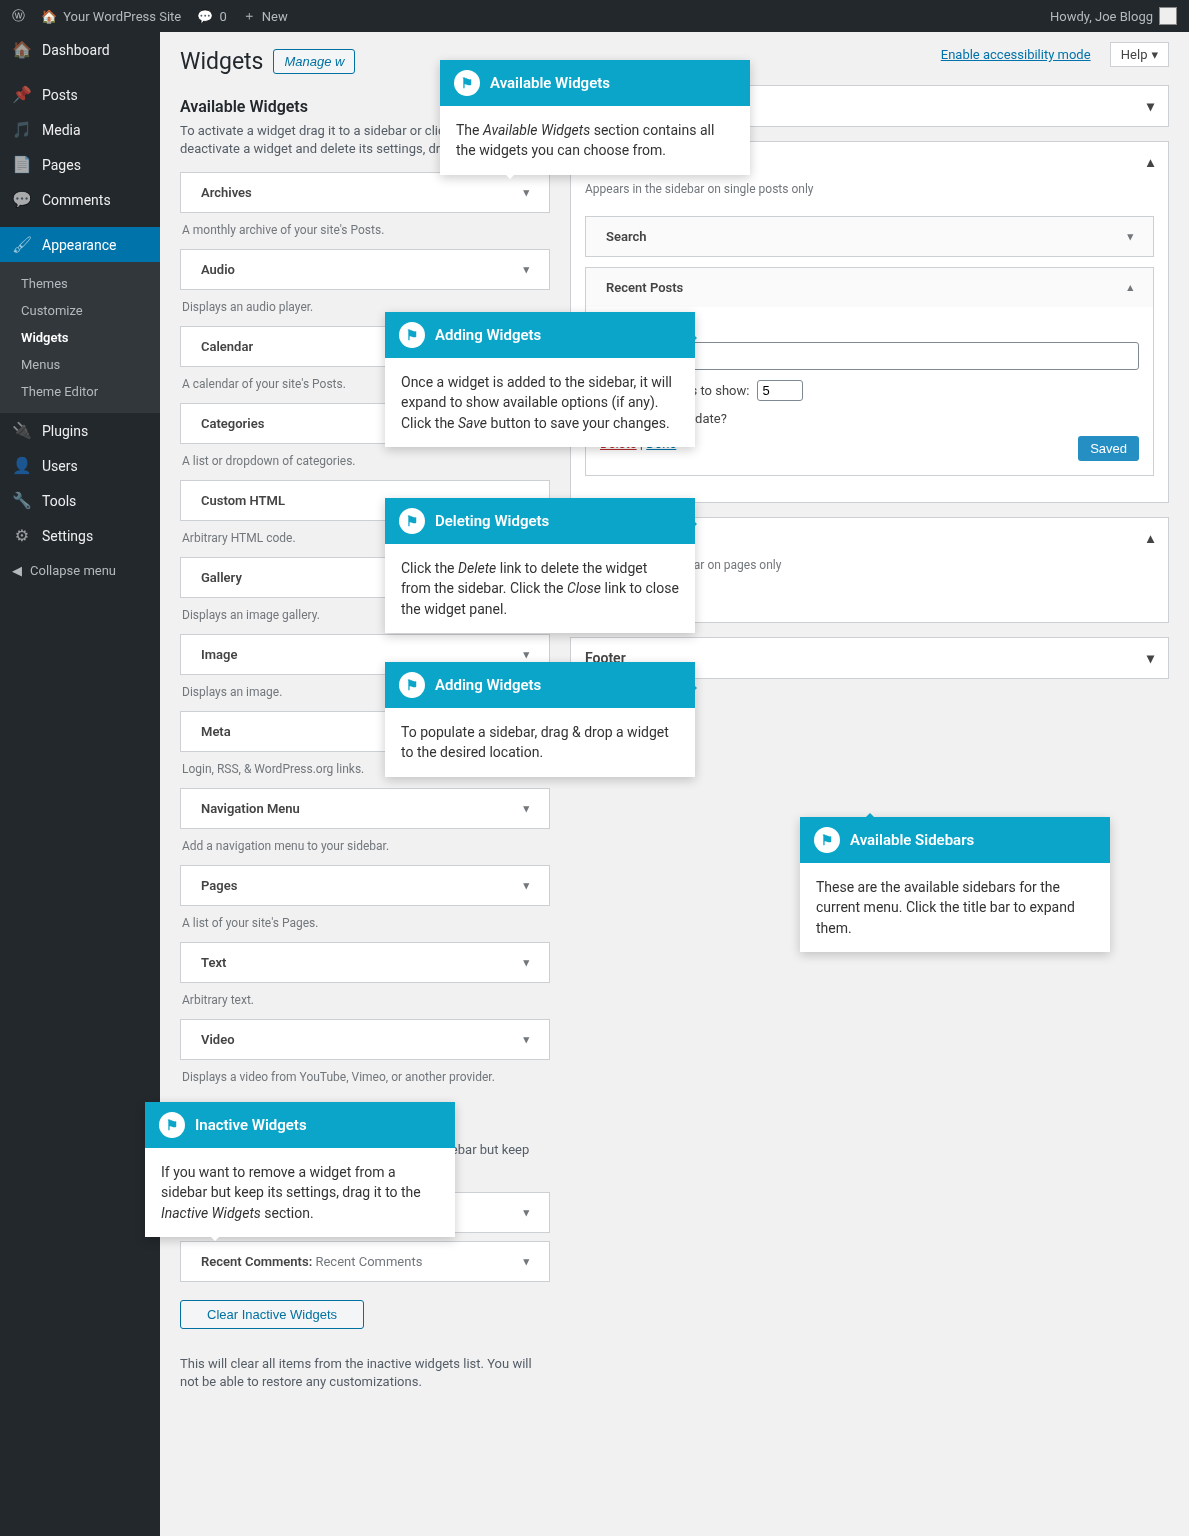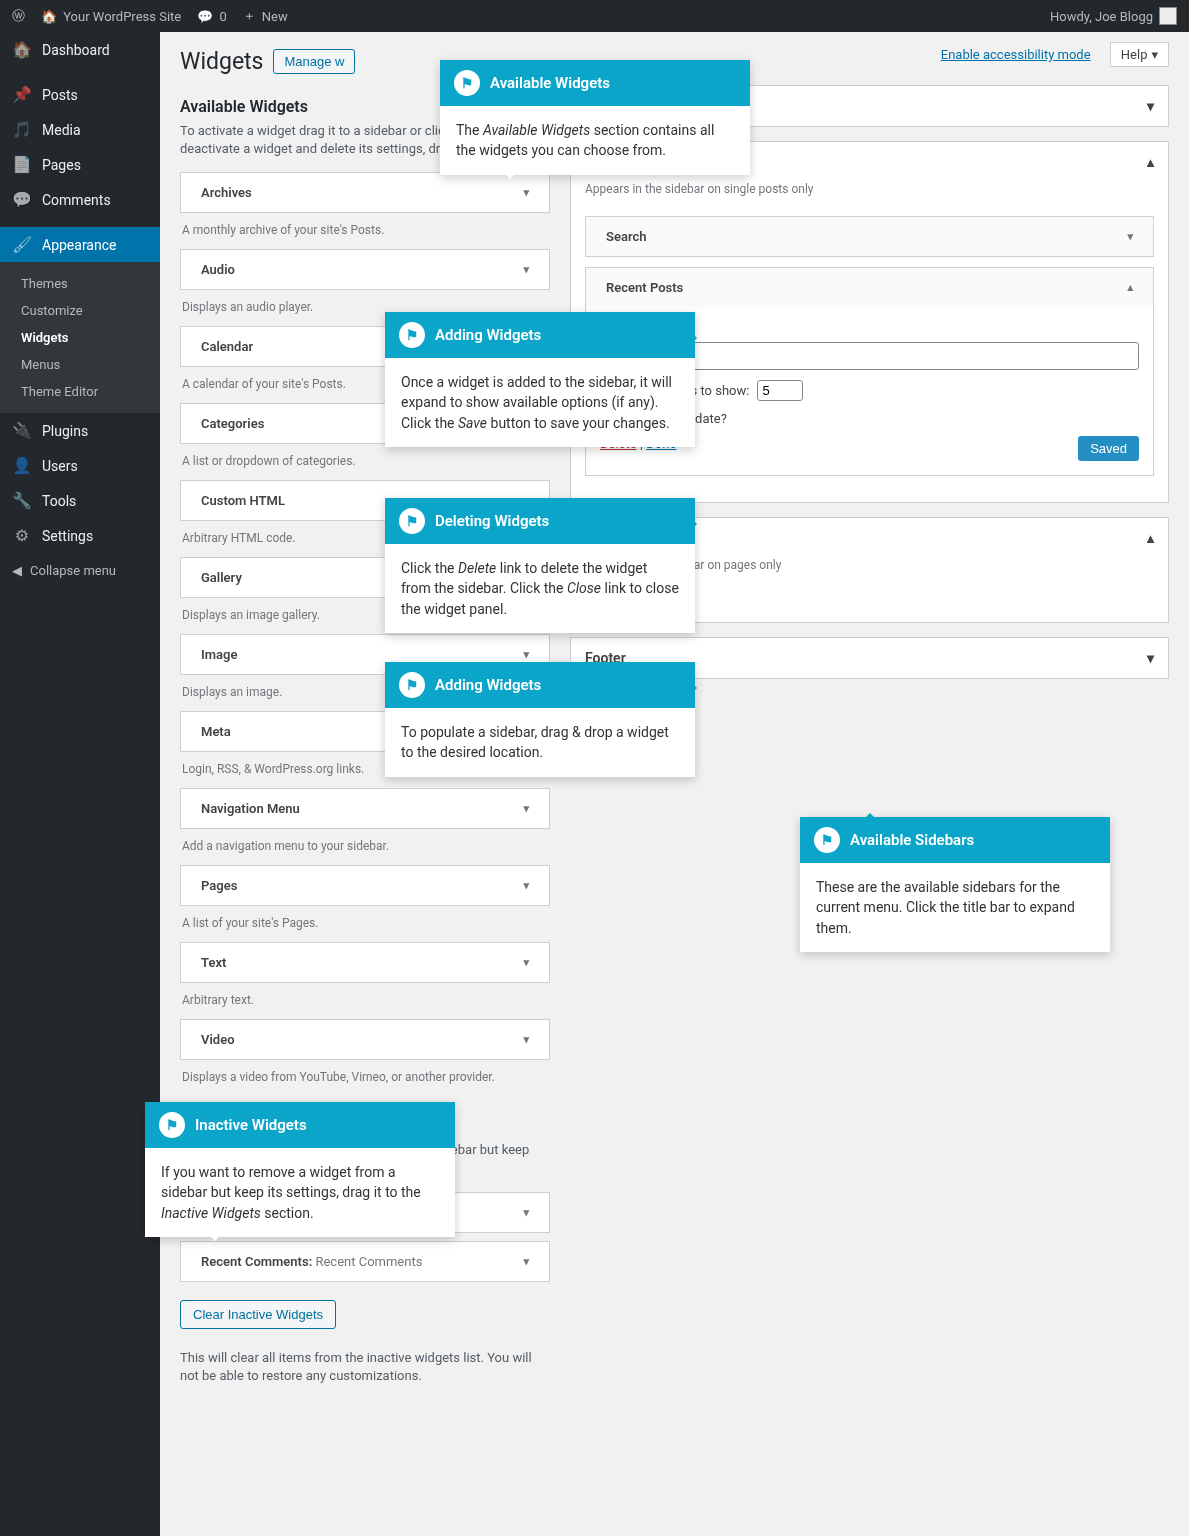--- a/index.html
+++ b/index.html
@@ -19,21 +19,21 @@
 .sidebar .menu-item.current::after { content: ''; position: absolute; right: -8px; top: 50%; transform: translateY(-50%); border: 8px solid transparent; border-right-color: #f1f1f1; }
 .sidebar .submenu { background: #32373c; padding: 8px 0; }
 .sidebar .submenu .sub-item { padding: 6px 12px 6px 21px; font-size: 13px; color: #b4b9be; cursor: pointer; }
 .sidebar .submenu .sub-item.active { color: #fff; font-weight: 600; }
 .sidebar .icon { width: 20px; text-align: center; font-size: 16px; opacity: .6; }
 .sidebar .collapse { padding: 10px 12px; color: #b4b9be; font-size: 13px; display: flex; align-items: center; gap: 8px; cursor: pointer; }
 
 .content { flex: 1; padding: 0 20px 40px 20px; position: relative; }
 .page-header { display: flex; align-items: center; gap: 10px; padding: 16px 0 10px 0; }
 .page-title { font-size: 23px; font-weight: 400; color: #23282d; }
-.btn-outline { border: 1px solid #0071a1; color: #0071a1; background: #f3f5f6; padding: 4px 10px; font-size: 13px; cursor: pointer; border-radius: 3px; }
+.btn-outline { border: 1px solid #0071a1; color: #0071a1; background: #f3f5f6; padding: 4px 10px; font-size: 13px; cursor: pointer; border-radius: 3px; font-style: italic; }
 .top-right-links { position: absolute; right: 20px; top: 10px; font-size: 13px; }
 .top-right-links a { color: #0073aa; text-decoration: underline; margin-right: 16px; }
 .help-btn { border: 1px solid #ccd0d4; background: #fff; padding: 4px 10px; font-size: 13px; cursor: pointer; display: inline-flex; align-items: center; gap: 4px; }
 
 .columns { display: flex; gap: 20px; align-items: flex-start; }
 .col-left { width: 370px; }
 .col-right { flex: 1; }
 
 h2.section { font-size: 16px; font-weight: 600; margin: 12px 0 6px 0; color: #23282d; }
 .section-desc { font-size: 13px; color: #555d66; margin-bottom: 14px; line-height: 1.4; }
@@ -66,21 +66,21 @@
 
 .callout { position: absolute; width: 310px; box-shadow: 0 3px 10px rgba(0,0,0,.2); z-index: 100; }
 .callout-head { background: #0ba5c9; color: #fff; padding: 10px 14px; display: flex; align-items: center; gap: 10px; font-size: 15px; font-weight: 600; }
 .callout-head .flag { width: 26px; height: 26px; background: #fff; border-radius: 50%; display: flex; align-items: center; justify-content: center; color: #0ba5c9; font-size: 14px; }
 .callout-body { background: #fff; padding: 14px 16px; font-size: 14px; line-height: 1.45; color: #333; }
 .callout-body i { font-style: italic; }
 .arrow-right::after { content: ''; position: absolute; right: -14px; top: 14px; border: 12px solid transparent; border-left-color: #0ba5c9; }
 .arrow-down::after { content: ''; position: absolute; left: 60px; bottom: -14px; border: 10px solid transparent; border-top-color: #fff; }
 .arrow-up::before { content: ''; position: absolute; left: 60px; top: -14px; border: 10px solid transparent; border-bottom-color: #0ba5c9; }
 
-.clear-btn { border: 1px solid #0071a1; color: #0071a1; background: #f3f5f6; padding: 6px 12px; font-size: 13px; cursor: pointer; border-radius: 3px; margin-top: 10px; }
+.clear-btn { border: 1px solid #0071a1; color: #0071a1; background: #f3f5f6; padding: 6px 26px; font-size: 13px; cursor: pointer; border-radius: 3px; margin-top: 10px; }
 </style>
 </head>
 <body>
 
 <div class="adminbar">
   <div class="left">
     <span class="item">ⓦ</span>
     <span class="item">🏠 <span>Your WordPress Site</span></span>
     <span class="item">💬 <span>0</span></span>
     <span class="item">＋ <span>New</span></span>
@@ -266,21 +266,21 @@
               </div>
             </div>
             <div class="inactive-widget-item">
               <div class="widget-head">
                 <span><span>Recent Comments:</span> <span class="sub">Recent Comments</span></span>
                 <span class="arrow">▾</span>
               </div>
             </div>
           </div>
         <button class="clear-btn">Clear Inactive Widgets</button>
-        <p class="section-desc" style="margin-top:20px">This will clear all items from the inactive widgets list. You will not be able to restore any customizations.</p>
+        <p class="section-desc" style="margin-top:26px">This will clear all items from the inactive widgets list. You will not be able to restore any customizations.</p>
       </div>
 
       <div class="col-right">
         <div class="sidebar-box">
           <div class="sidebar-head">
             <span>Sidebar</span>
             <span class="arrow">▾</span>
           </div>
         </div>
 

